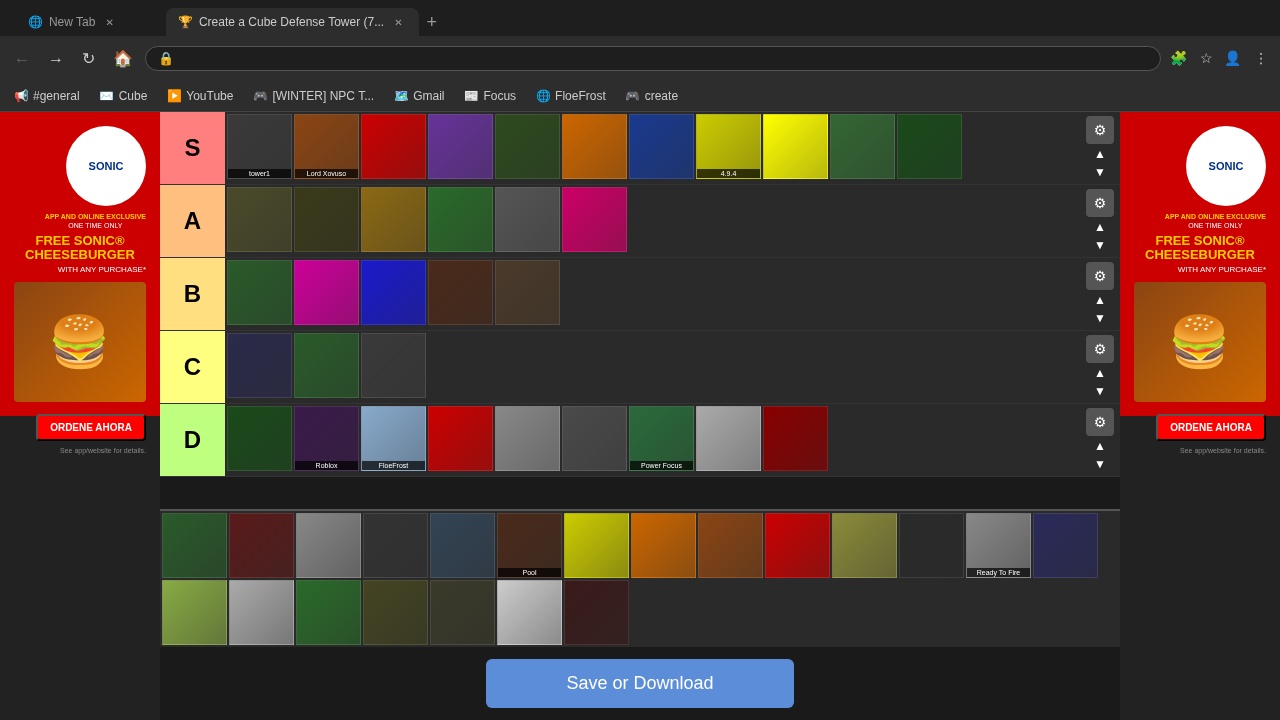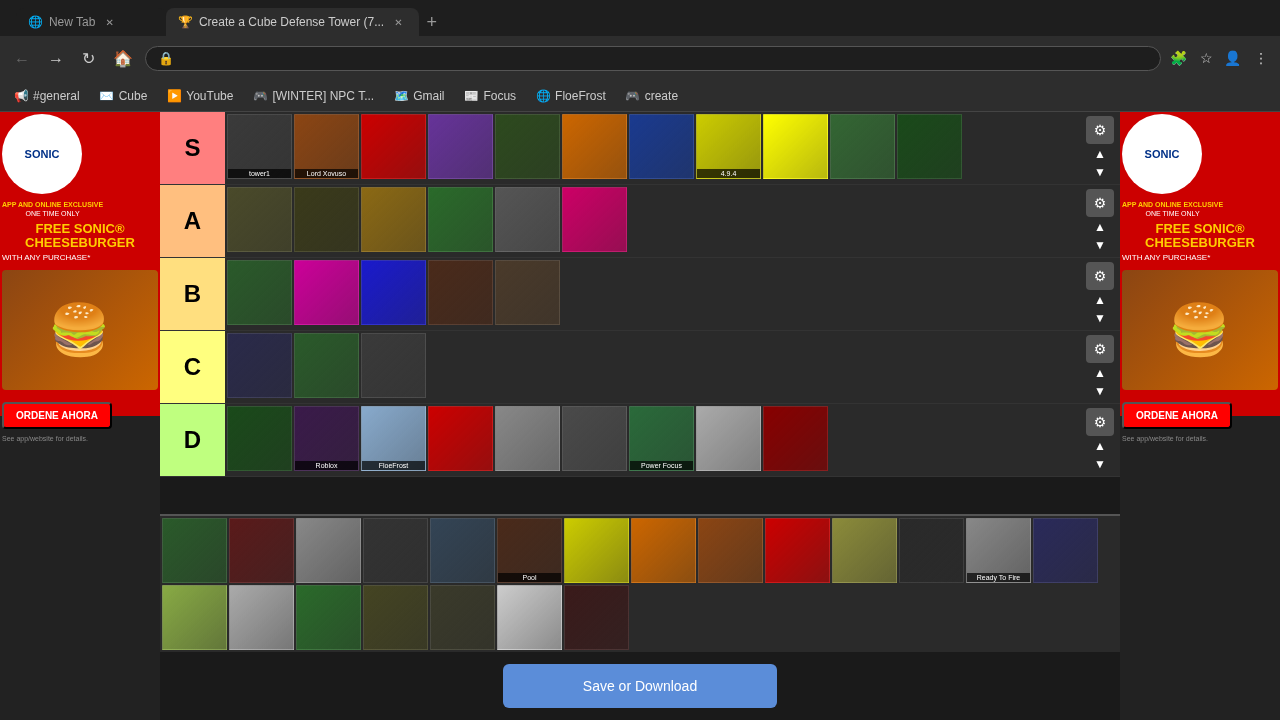--- a/index.html
+++ b/index.html
@@ -21,42 +21,42 @@
 
     .bookmarks-bar { background: #2d2d2d; padding: 4px 8px; display: flex; align-items: center; gap: 8px; height: 32px; border-bottom: 1px solid #444; }
     .bookmark-item { display: flex; align-items: center; gap: 4px; font-size: 12px; color: #ccc; cursor: pointer; padding: 2px 6px; border-radius: 4px; }
     .bookmark-icon { font-size: 12px; }
 
     
     .page-content { display: flex; width: 100%; height: calc(720px - 112px); background: #1a1a1a; }
 
     
     .ad-sidebar { width: 160px; background: #fff; flex-shrink: 0; overflow: hidden; }
-    .ad-sonic-left { width: 160px; height: 100%; background: linear-gradient(180deg, #cc0000 0%, #cc0000 50%, #222 50%); display: flex; flex-direction: column; align-items: flex-start; padding: 2px; }
+    .ad-sonic-left { width: 160px; height: 100%; background: linear-gradient(180deg, #cc0000 0%, #cc0000 50%, #222 50%); display: flex; flex-direction: column; align-items: flex-end; padding: 14px; }
     .ordene-btn { background: #ff0000; color: #fff; font-weight: 900; font-size: 10px; padding: 6px 12px; border-radius: 4px; cursor: pointer; margin-top: 4px; }
 
     
     .main-content { flex: 1; background: #1a1a1a; display: flex; flex-direction: column; overflow: hidden; }
 
     
     .tier-list { flex: 1; overflow-y: auto; background: #1a1a1a; }
     .tier-row { display: flex; align-items: stretch; border-bottom: 1px solid #333; min-height: 70px; }
     .tier-label { width: 65px; flex-shrink: 0; display: flex; align-items: center; justify-content: center; font-weight: bold; font-size: 24px; color: #000; position: relative; }
     .tier-items { display: flex; flex-wrap: wrap; flex: 1; background: #2a2a2a; align-items: flex-start; align-content: flex-start; padding: 2px; gap: 2px; }
     .tier-controls { display: flex; flex-direction: column; align-items: center; justify-content: center; width: 40px; flex-shrink: 0; background: #2a2a2a; gap: 2px; padding: 4px; }
     .gear-btn { background: #555; border: none; color: #fff; width: 28px; height: 28px; border-radius: 4px; cursor: pointer; font-size: 14px; display: flex; align-items: center; justify-content: center; }
     .arrow-btn { background: none; border: none; color: #fff; cursor: pointer; font-size: 12px; line-height: 1; padding: 2px; }
 
     
     .pool-section { background: #2a2a2a; border-top: 2px solid #555; }
     .pool-items { display: flex; flex-wrap: wrap; padding: 2px; gap: 2px; }
 
     
     .save-bar { background: #1a1a1a; padding: 12px; display: flex; justify-content: center; align-items: center; }
-    .save-btn { background: #5b8dd9; color: #fff; border: none; padding: 14px 80px; font-size: 14px; border-radius: 6px; cursor: pointer; font-weight: 500; }
+    .save-btn { background: #5b8dd9; color: #fff; border: none; padding: 14px 80px; font-size: 18px; border-radius: 6px; cursor: pointer; font-weight: 500; }
 
     
     .item-block { width: 65px; height: 65px; display: flex; align-items: center; justify-content: center; font-size: 8px; color: #fff; text-align: center; overflow: hidden; position: relative; }
 
     
     .item-label { position: absolute; bottom: 0; left: 0; right: 0; background: rgba(0,0,0,0.7); color: #fff; font-size: 7px; text-align: center; padding: 1px; white-space: nowrap; overflow: hidden; text-overflow: ellipsis; }
 
     .ad-right { width: 160px; flex-shrink: 0; }
   </style>
 </head>

